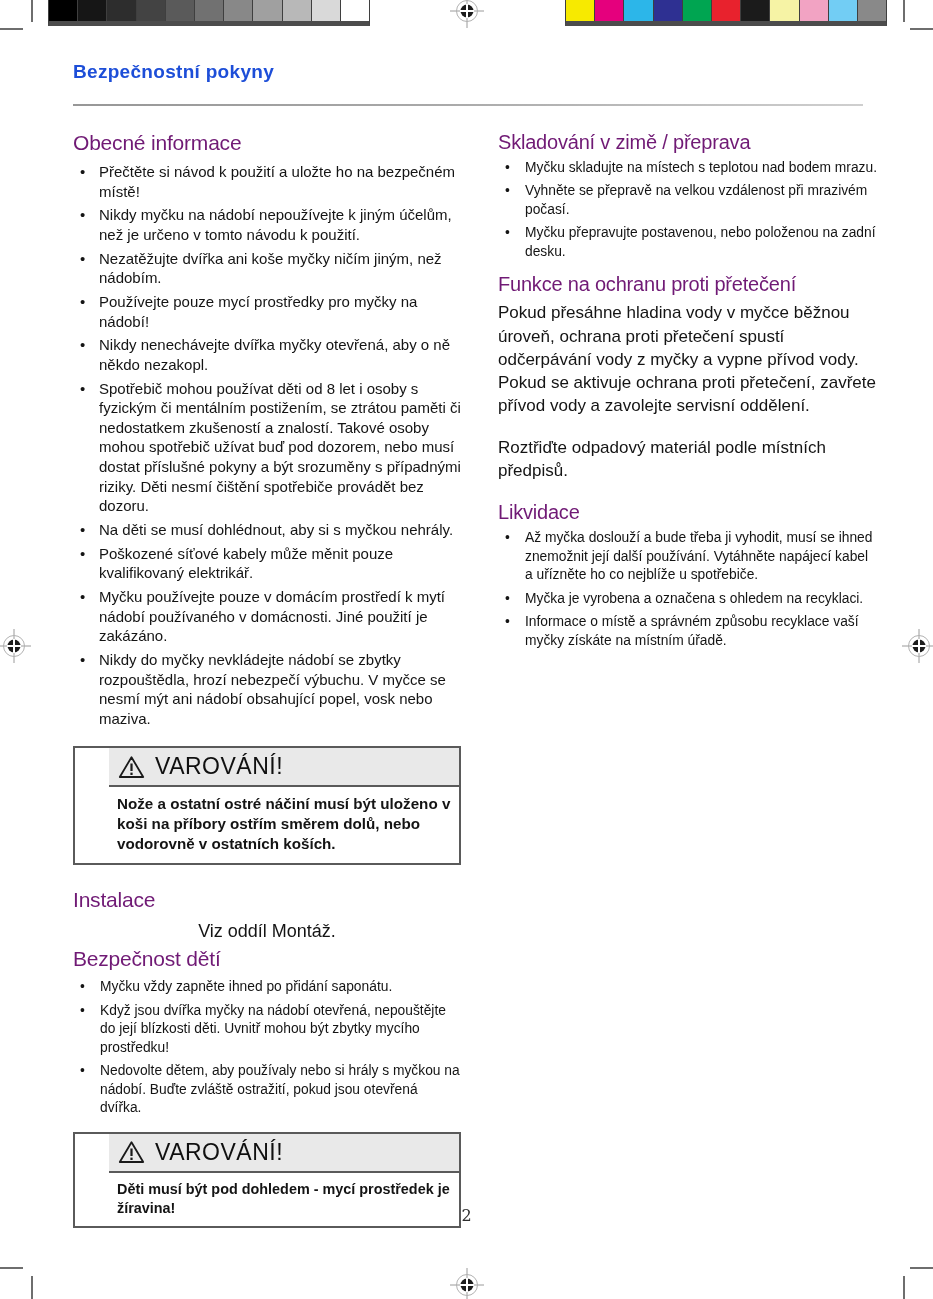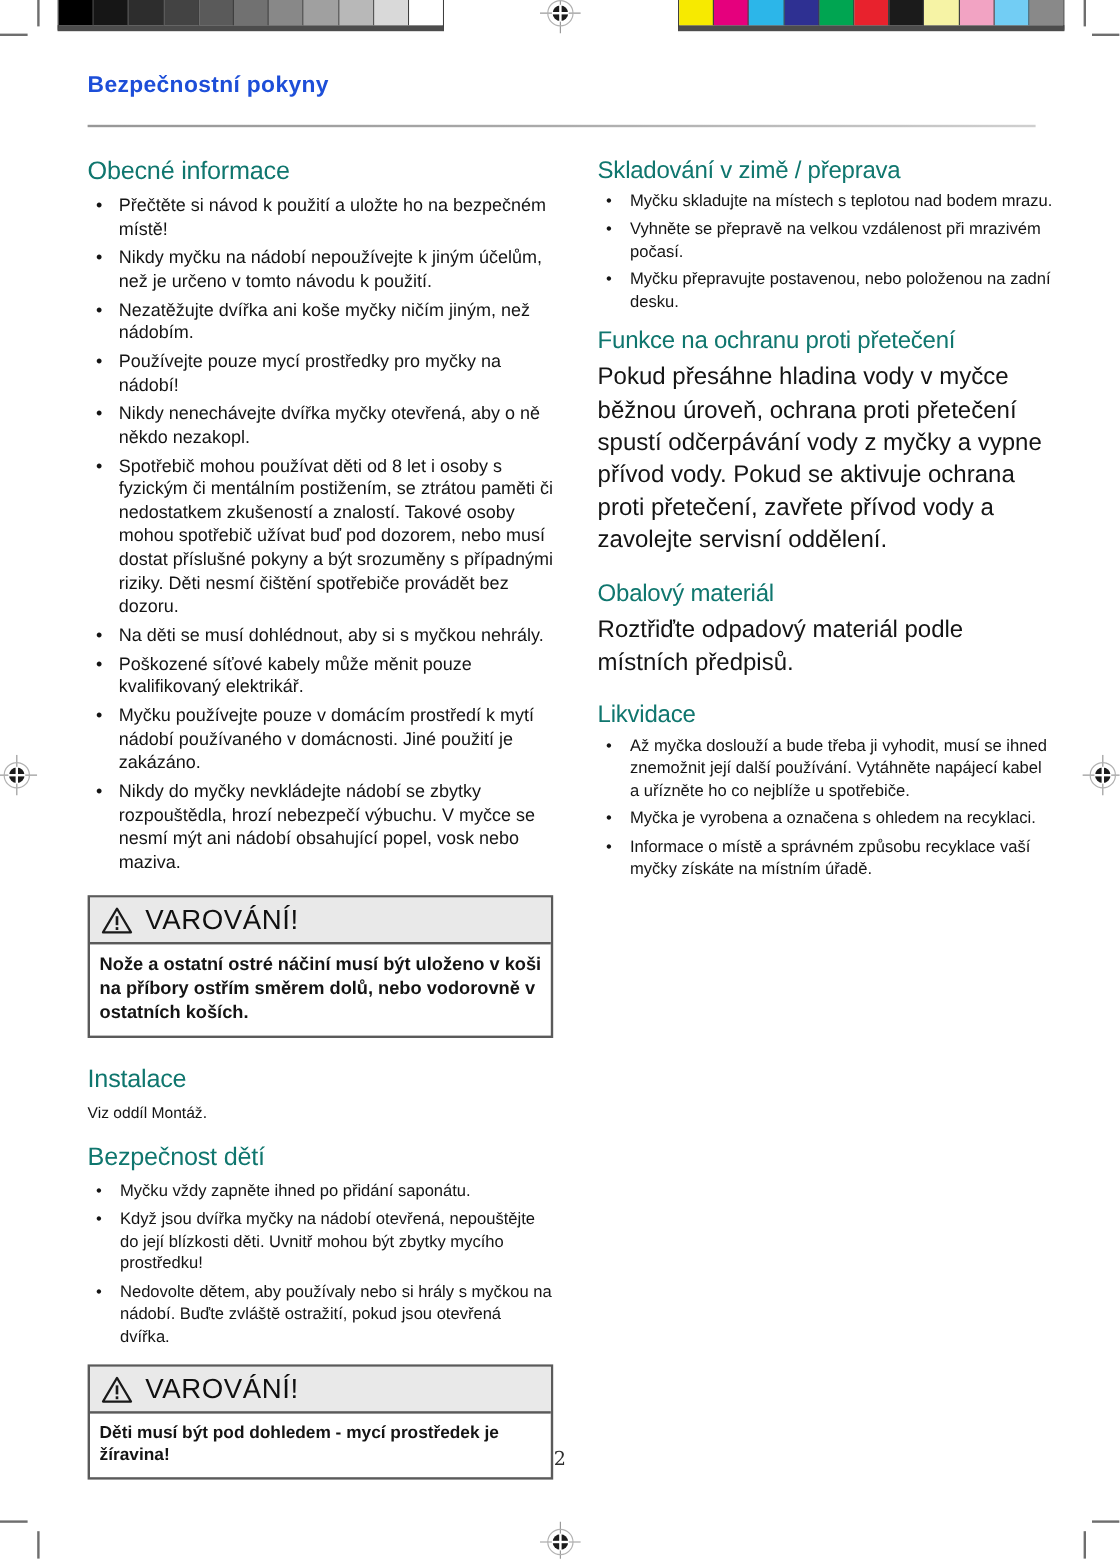--- a/index.html
+++ b/index.html
@@ -36,37 +36,37 @@
   }
   .title-rule{
     position:absolute;left:73px;top:104px;width:790px;height:2px;
     background:linear-gradient(to right,#979797 0%,#a8a8a8 45%,#cfcfcf 100%);
   }
   
   .col{position:absolute;top:131px;}
   #col-left{left:73px;width:388px;}
   #col-right{left:498px;width:380px;}
   h2.sec{
-    font-size:21px;font-weight:400;color:#0f766e;
+    font-size:21px;font-weight:400;color:#701a75;
     margin:0 0 7px;line-height:1.15;letter-spacing:-0.2px;
   }
   #col-right h2.sec{font-size:20px;margin-bottom:5px;}
   ul.bullets{list-style:none;margin:0 0 12px;padding:0;}
   ul.bullets li{
     position:relative;padding-left:26px;margin-bottom:4px;
     font-size:15px;line-height:1.31;color:#141414;
   }
   ul.bullets li::before{
     content:"\2022";position:absolute;left:7px;top:0;
   }
   ul.bullets.small li{font-size:13.8px;line-height:1.34;margin-bottom:5px;padding-left:27px;}
-  p.body{font-size:20px;line-height:1.36;margin:0 0 13px;color:#141414;}
-  #col-left p.body{font-size:13px;margin-bottom:16px;}
-  
-  .warnbox{border:2px solid #5a5a5a;margin:18px 0 23px;}
+  p.body{font-size:17px;line-height:1.36;margin:0 0 13px;color:#141414;}
+  #col-left p.body{font-size:18px;margin-bottom:4px;text-align:center;}
+  
+  .warnbox{border:2px solid #5a5a5a;margin:18px 0 23px;padding-left:34px;}
   .warn-head{
     display:flex;align-items:center;gap:10px;
     background:#e9e9e9;border-bottom:2px solid #5a5a5a;
     padding:5px 9px;font-size:23px;color:#101010;letter-spacing:0.5px;
   }
   .warn-head svg{flex:0 0 auto;}
   .warn-body{padding:7px 8px 9px;font-size:15.2px;line-height:1.3;color:#141414;font-weight:bold;}
   #warnbox2{margin-top:14px;}
   #warnbox2 .warn-body{font-size:14.4px;}
   
@@ -209,21 +209,20 @@
   <ul class="bullets small">
       <li>Myčku skladujte na místech s teplotou nad bodem mrazu.</li>
       <li>Vyhněte se přepravě na velkou vzdálenost při mrazivém počasí.</li>
       <li>Myčku přepravujte postavenou, nebo položenou na zadní desku.</li>
     </ul>
 
   <h2 class="sec">Funkce na ochranu proti přetečení</h2>
   <p class="body">Pokud přesáhne hladina vody v myčce běžnou úroveň, ochrana proti přetečení spustí odčerpávání vody z myčky a vypne přívod vody. Pokud se aktivuje ochrana proti přetečení, zavřete přívod vody a zavolejte servisní oddělení.</p>
 
   <div class="spacer"></div>
-  <h2 class="sec">Obalový materiál</h2>
   <p class="body">Roztřiďte odpadový materiál podle místních předpisů.</p>
 
   <div class="spacer"></div>
   <h2 class="sec">Likvidace</h2>
   <ul class="bullets small">
       <li>Až myčka doslouží a bude třeba ji vyhodit, musí se ihned znemožnit její další používání. Vytáhněte napájecí kabel a uřízněte ho co nejblíže u spotřebiče.</li>
       <li>Myčka je vyrobena a označena s ohledem na recyklaci.</li>
       <li>Informace o místě a správném způsobu recyklace vaší myčky získáte na místním úřadě.</li>
     </ul>
 </div>

